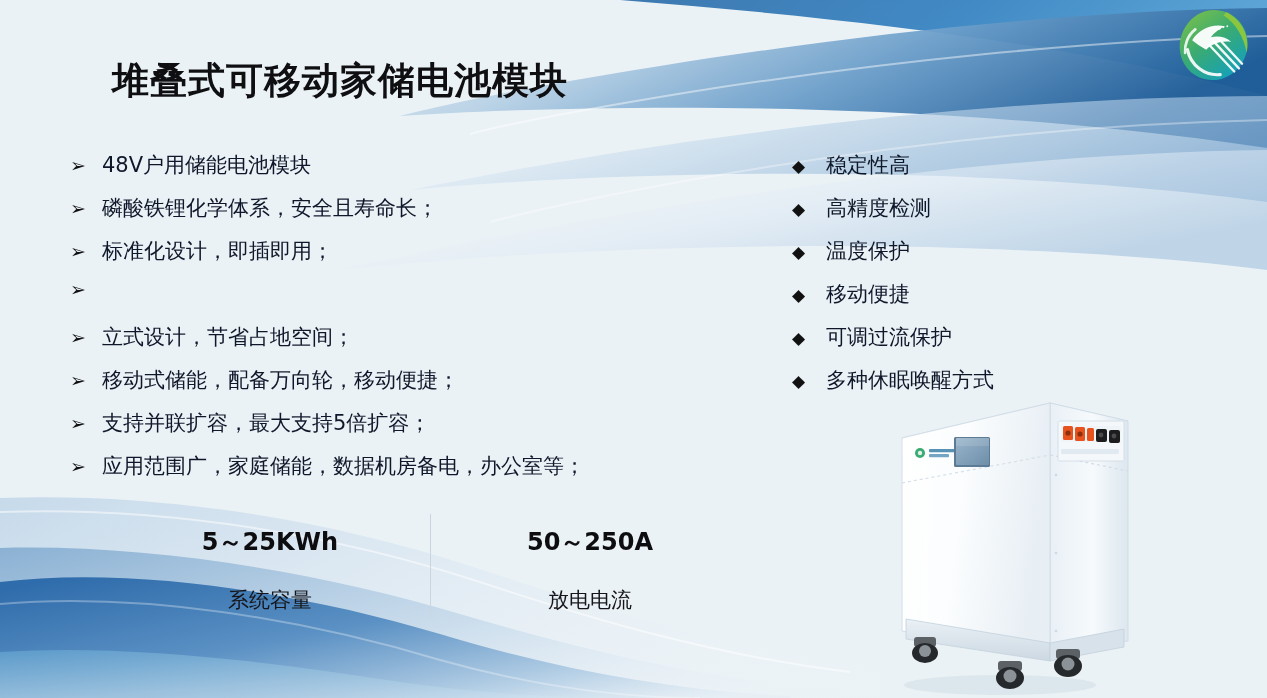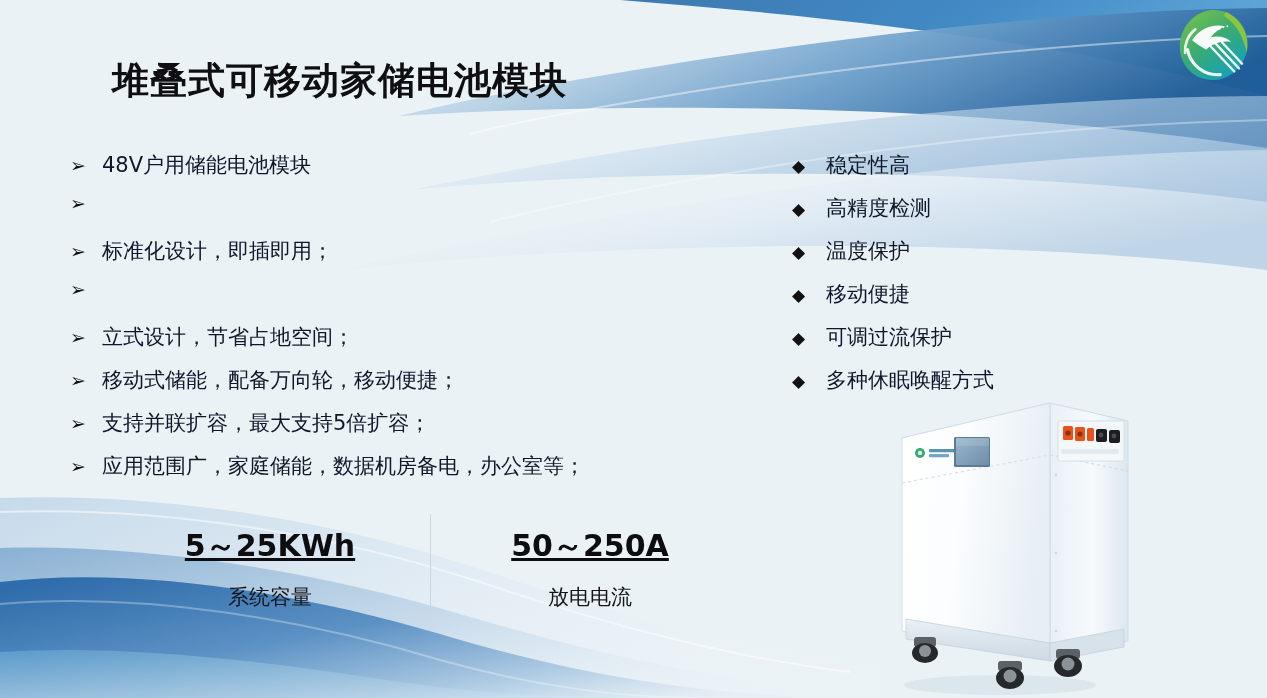--- a/index.html
+++ b/index.html
@@ -95,32 +95,31 @@
   .stat-cell + .stat-cell::before {
     content: "";
     position: absolute;
     left: 0;
     top: 2px;
     bottom: 2px;
     width: 1px;
     background: #c9d6de;
   }
   .stat-value {
-    font-size: 30px;
+    font-size: 24px;
     font-weight: 700;
     color: #0d0d10;
     margin-top: 14px;
     letter-spacing: 0px;
     font-family: "DejaVu Sans", "Liberation Sans", sans-serif;
-    text-decoration: underline;
   }
   .stat-label {
     font-size: 21px;
     color: #16161a;
-    margin-top: 16px;
+    margin-top: 28px;
     font-family: "DejaVu Sans", "Liberation Sans", sans-serif;
   }
   
   #brand-logo {
     position: absolute;
     right: 14px;
     top: 6px;
     width: 78px;
     height: 78px;
   }
@@ -254,20 +253,21 @@
 
   <div id="page-title">堆叠式可移动家储电池模块</div>
 
   <div id="left-list">
     <div class="bullet-row">
       <span class="bullet-mark">➢</span>
       <span class="bullet-text">48V户用储能电池模块</span>
     </div>
     <div class="bullet-row">
       <span class="bullet-mark">➢</span>
+      <span class="bullet-text">磷酸铁锂化学体系，安全且寿命长；</span>
     </div>
     <div class="bullet-row">
       <span class="bullet-mark">➢</span>
       <span class="bullet-text">标准化设计，即插即用；</span>
     </div>
     <div class="bullet-row">
       <span class="bullet-mark">➢</span>
     </div>
     <div class="bullet-row">
       <span class="bullet-mark">➢</span>

